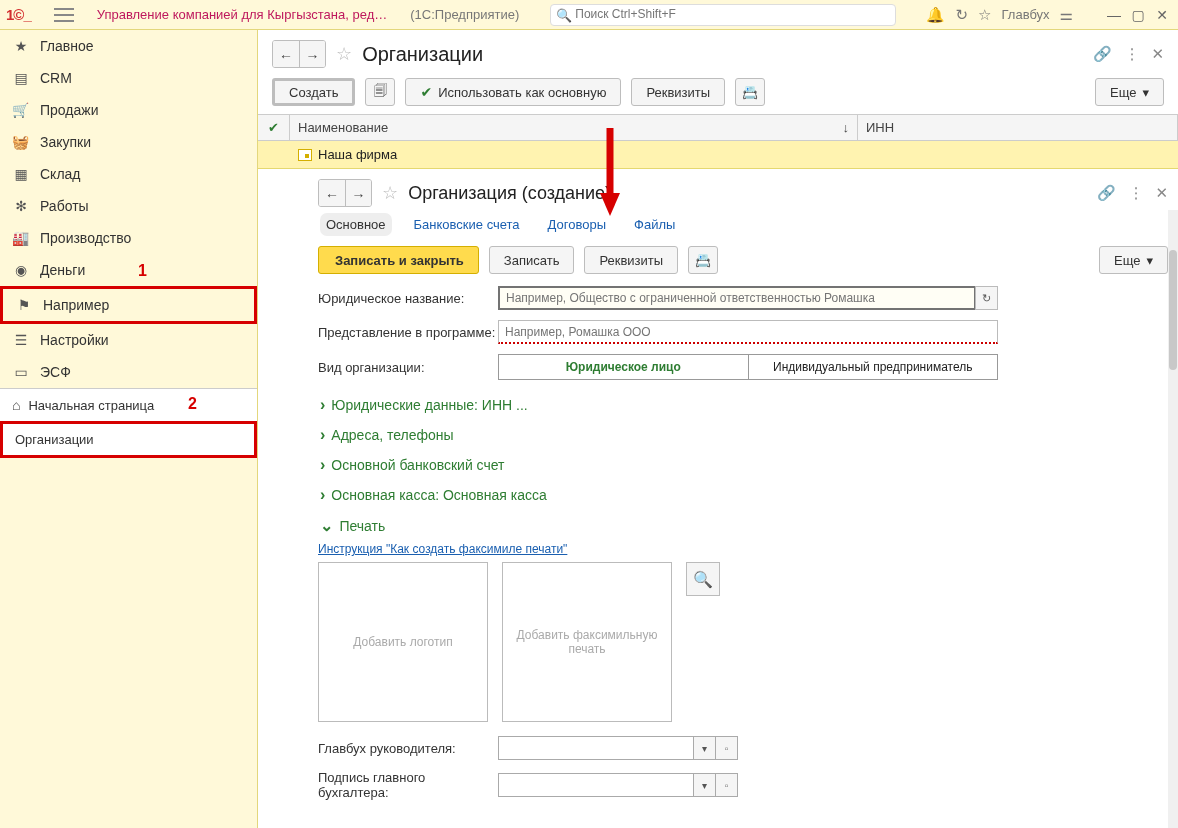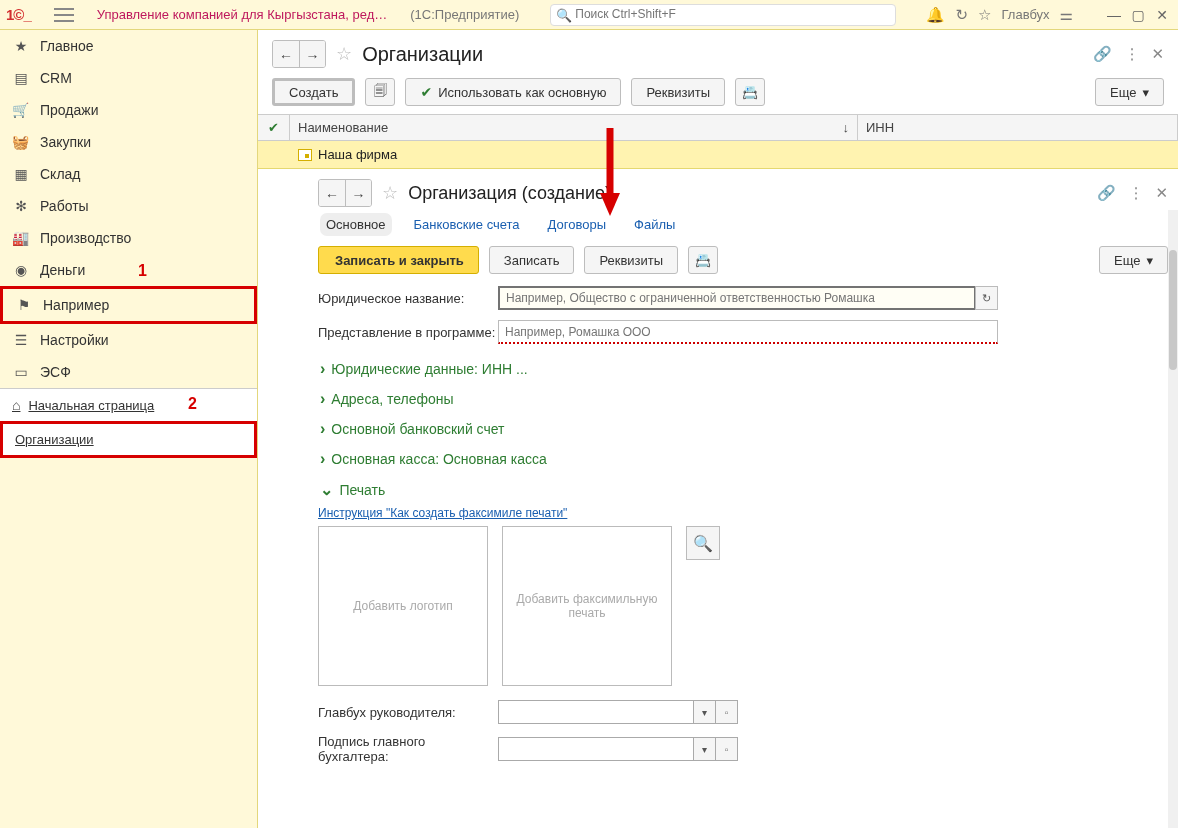--- a/index.html
+++ b/index.html
@@ -32,21 +32,21 @@
   .win-controls span{width:20px;height:20px;display:flex;align-items:center;justify-content:center;color:#666;cursor:pointer;font-size:14px;}
   
   .main{display:flex;height:calc(100% - 30px);}
   
   .sidebar{width:258px;background:var(--yellow-pale);border-right:1px solid #e3d77c;display:flex;flex-direction:column;position:relative;}
   .nav-item{display:flex;align-items:center;gap:10px;padding:8px 12px;cursor:pointer;color:#333;font-size:14px;}
   .nav-icon{width:18px;text-align:center;color:#555;font-size:14px;}
   .red-box{border:3px solid var(--red-mark);}
   .red-num{position:absolute;color:var(--red-mark);font-weight:bold;font-size:16px;}
   .sub-section{background:#fff;border-top:1px solid #ccc;}
-  .sub-item{padding:8px 12px;font-size:13px;color:#333;cursor:pointer;display:flex;align-items:center;gap:8px;text-decoration:underline;}
+  .sub-item{padding:8px 12px;font-size:13px;color:#333;cursor:pointer;display:flex;align-items:center;gap:8px;}
   .sub-item.home::before{content:'⌂';font-size:14px;color:#444;}
   
   .content{flex:1;background:#fff;display:flex;flex-direction:column;overflow:hidden;}
   
   .page-header{display:flex;align-items:center;gap:10px;padding:10px 14px 6px;}
   .nav-arrows{display:flex;border:1px solid var(--btn-border);border-radius:3px;overflow:hidden;}
   .nav-arrows span{width:26px;height:26px;display:flex;align-items:center;justify-content:center;background:var(--btn-bg);cursor:pointer;font-size:14px;color:#444;}
   .nav-arrows span+span{border-left:1px solid var(--btn-border);}
   .star{color:#bbb;font-size:18px;cursor:pointer;}
   .page-title{font-size:20px;font-weight:normal;color:#222;}
@@ -304,20 +304,27 @@
         </div>
       </div>
 
       <div class="form-row">
         <label>Представление в программе:</label>
         <div class="field">
           <input class="input input-red-under" placeholder="Например, Ромашка ООО" style="">
         </div>
       </div>
 
+      <div class="form-row">
+        <label>Вид организации:</label>
+        <div class="toggle-group">
+          <div class="tg active">Юридическое лицо</div>
+          <div class="tg">Индивидуальный предприниматель</div>
+        </div>
+      </div>
 
       <div class="expander">
           <span>Юридические данные: ИНН ...</span>
         </div>
       <div class="expander">
           <span>Адреса, телефоны</span>
         </div>
       <div class="expander">
           <span>Основной банковский счет</span>
         </div>

